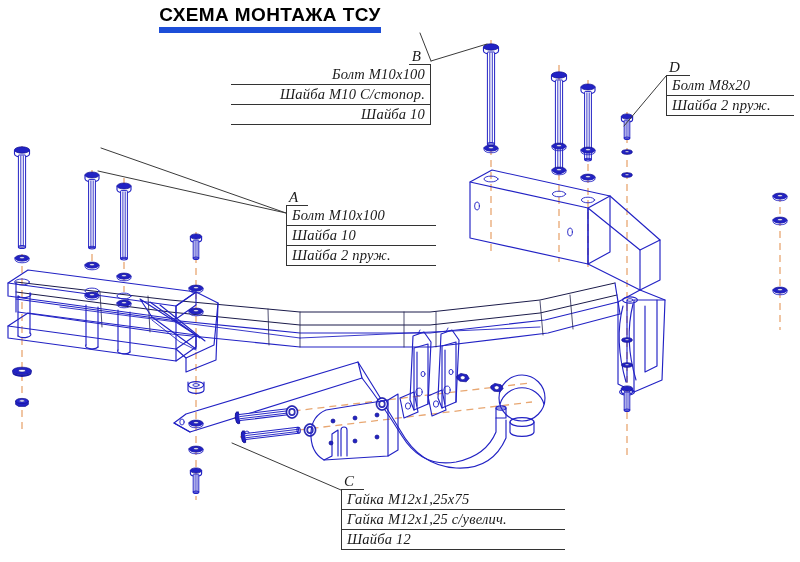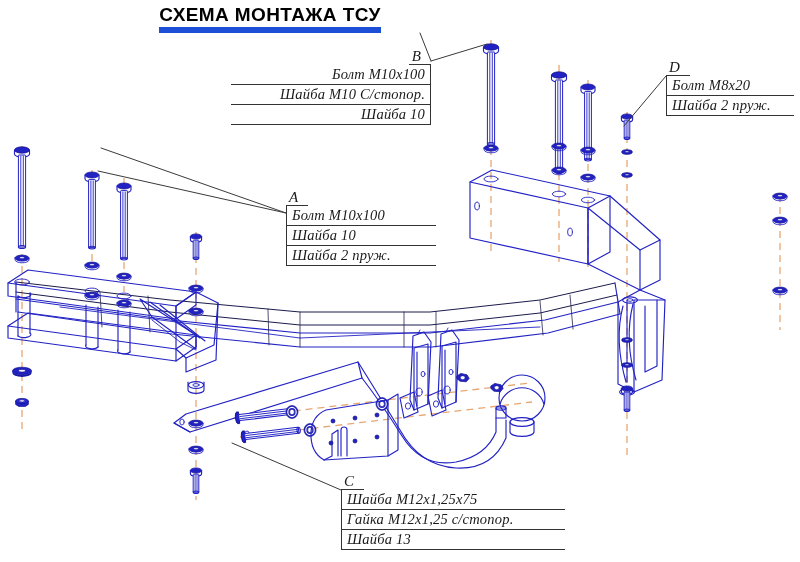--- a/index.html
+++ b/index.html
@@ -540,19 +540,19 @@
     <div class="tagline-left"><span class="tag">D</span></div>
     <div class="rows">
       <div class="row">Болт М8х20</div>
       <div class="row">Шайба 2 пруж.</div>
     </div>
   </div>
 
   <div class="callout left-rule" id="callout-c">
     <div class="tagline-left"><span class="tag">C</span></div>
     <div class="rows">
-      <div class="row">Шайба М12х1,25х75</div>
-      <div class="row">Гайка М12х1,25 с/стопор.</div>
-      <div class="row">Шайба 13</div>
+      <div class="row">Гайка М12х1,25х75</div>
+      <div class="row">Гайка М12х1,25 с/увелич.</div>
+      <div class="row">Шайба 12</div>
     </div>
   </div>
 
 </div>
 
 </body></html>

